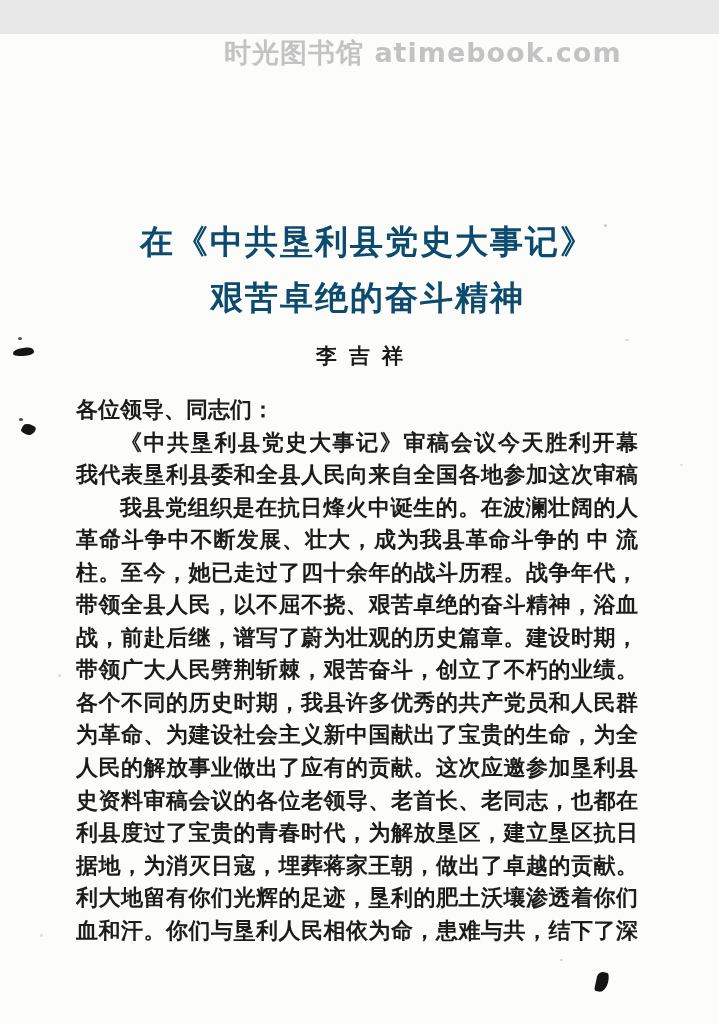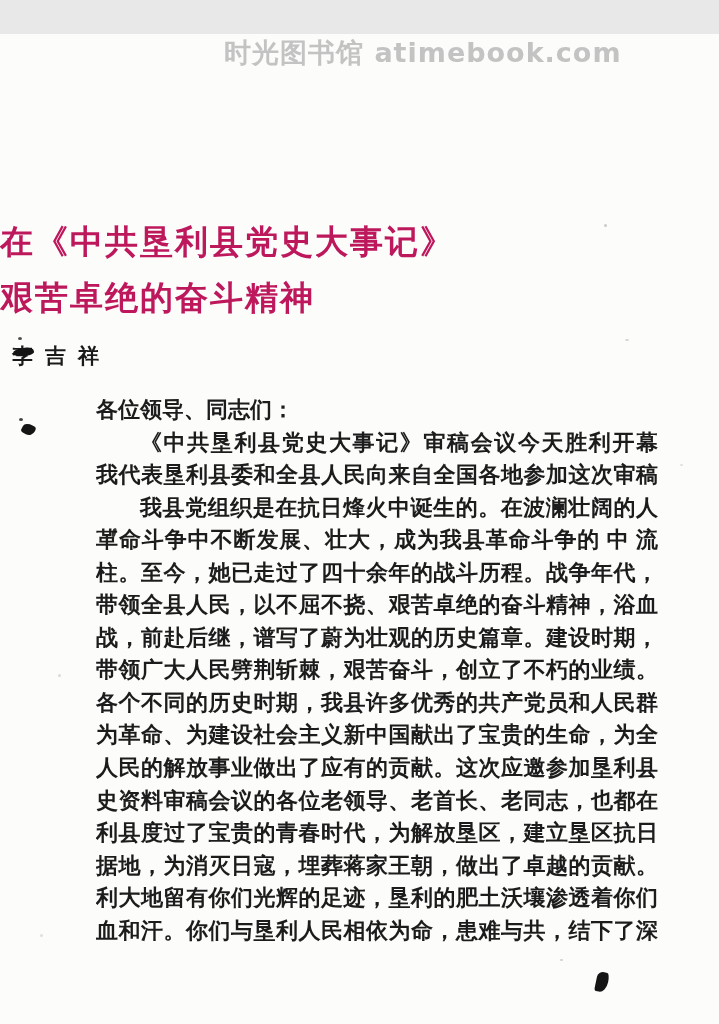--- a/index.html
+++ b/index.html
@@ -19,43 +19,45 @@
     font-family: "DejaVu Sans", sans-serif;
     font-weight: 700;
     font-size: 27px;
     letter-spacing: 1px;
     color: #c3c3c3;
     white-space: nowrap;
   }
   .title-block {
     position: absolute;
     top: 180px;
-    left: 0;
+    left: 16px;
     right: 0;
+    text-align: center;
     font-weight: 700;
     font-size: 33px;
     line-height: 56px;
     letter-spacing: 2px;
-    color: #be185d;
+    color: #0c4a6e;
   }
   .author {
     position: absolute;
     top: 308px;
     left: 0;
     right: 0;
+    text-align: center;
     font-weight: 700;
     font-size: 21px;
     letter-spacing: 12px;
     text-indent: 12px;
     color: #1a1a1a;
   }
   .body-text {
     position: absolute;
     top: 360px;
-    left: 96px;
+    left: 76px;
     width: 562px;
     font-size: 22px;
     line-height: 32.55px;
     font-weight: 700;
     color: #1c1c1c;
   }
   .line {
     text-align: justify;
     text-align-last: justify;
     white-space: normal;

